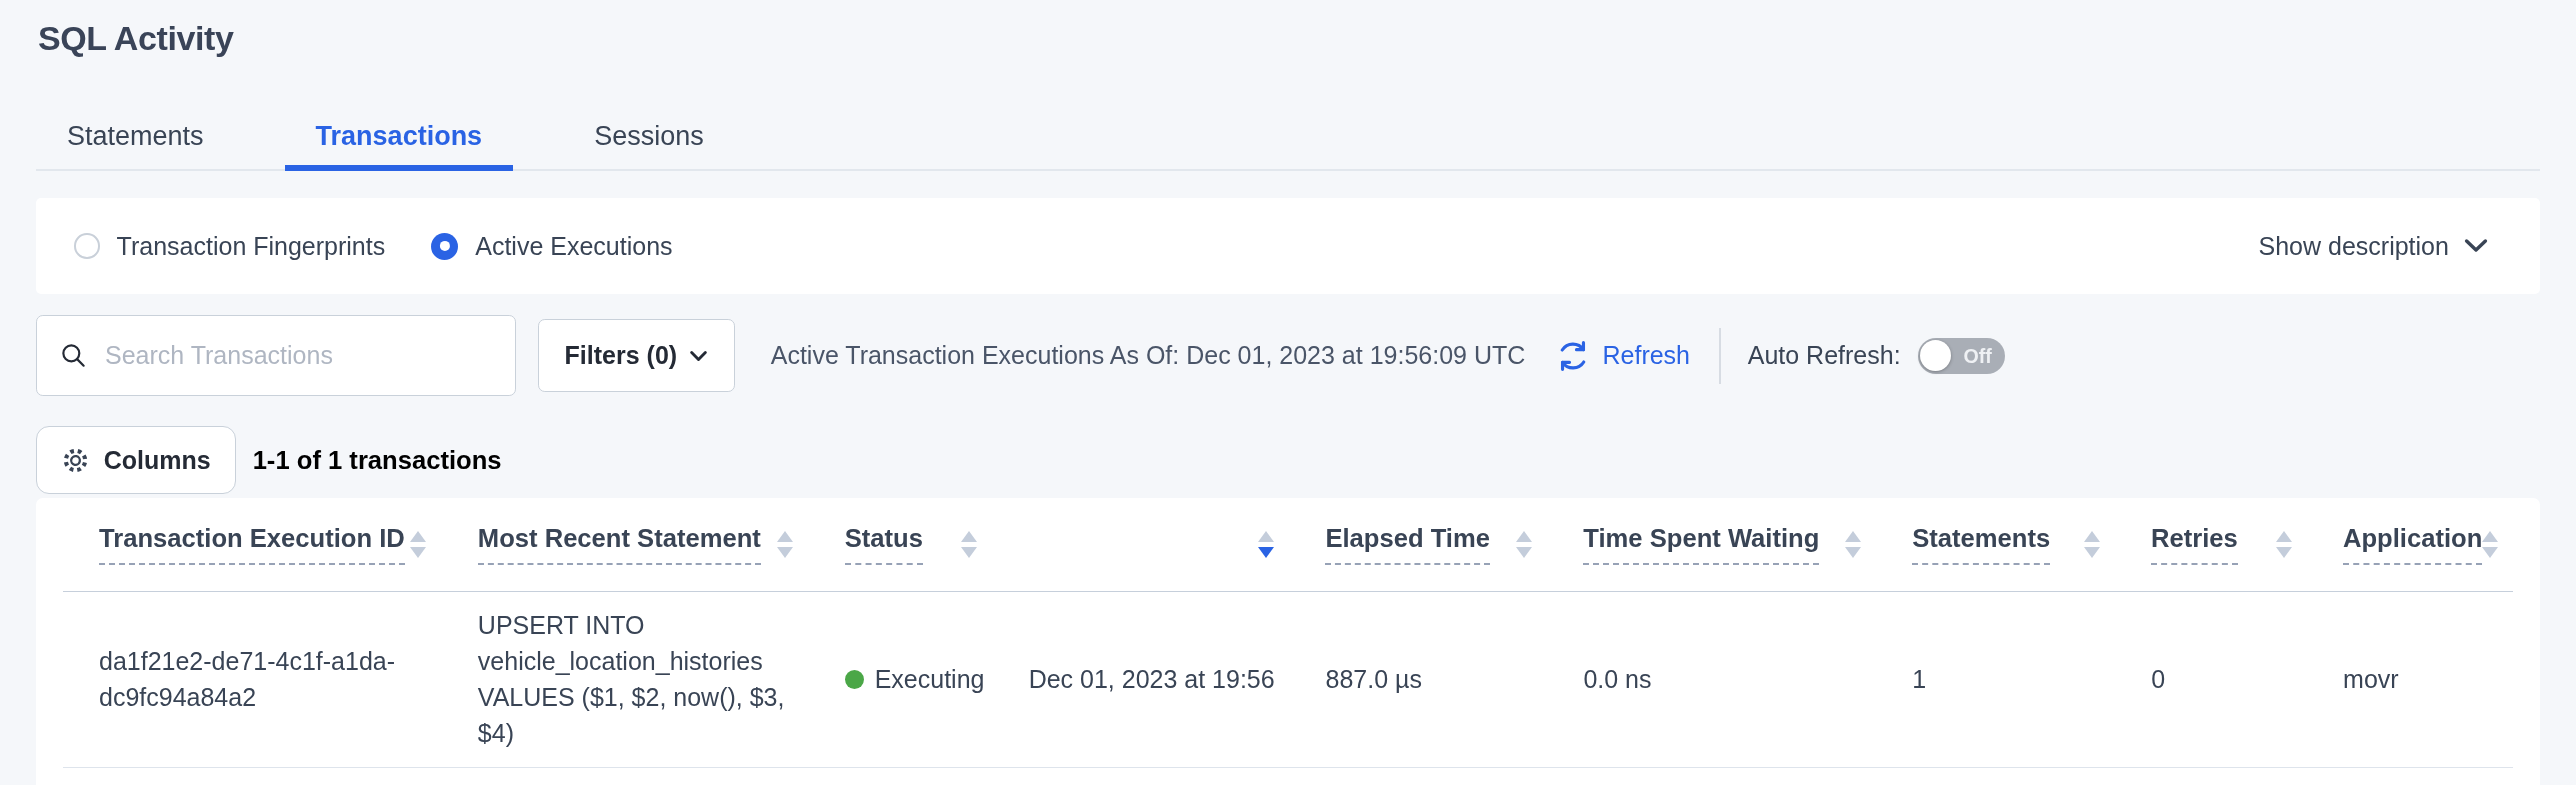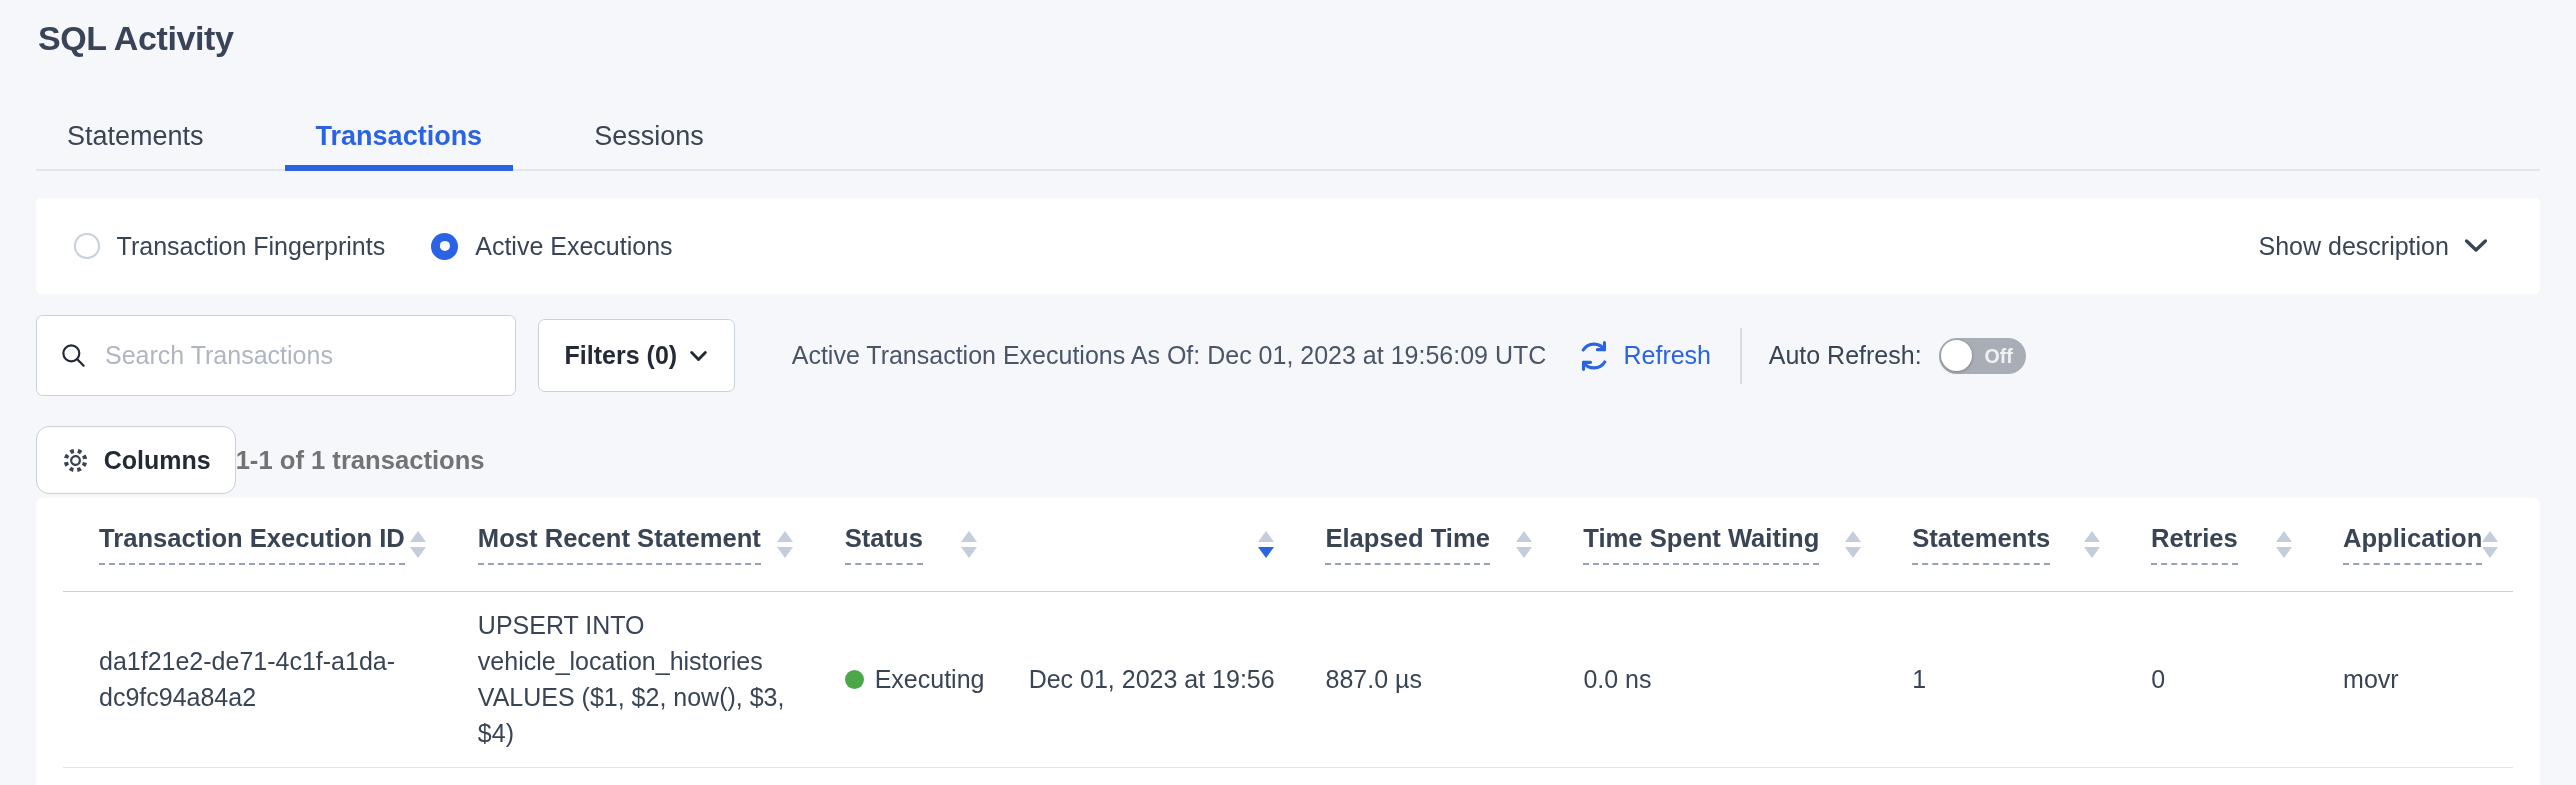--- a/index.html
+++ b/index.html
@@ -66,21 +66,21 @@
     margin-left:17px; width:376px;
   }
   .search-input::placeholder { color:#AFB6C2; }
   .filters-btn {
     margin-left:22px; height:73px; padding:0 25.6px;
     background:#fff; border:1.7px solid #C9D1DA; border-radius:6.8px;
     display:flex; align-items:center; cursor:pointer;
   }
   .filters-label { font-size:25px; font-weight:700; color:#242A35; white-space:nowrap; }
   .filters-btn svg { margin-left:12px; }
-  .asof-text { margin-left:57px; font-size:25px; color:#4A5568; white-space:nowrap; }
+  .asof-text { margin-left:36px; font-size:25px; color:#4A5568; white-space:nowrap; }
   .refresh { margin-left:29px; display:flex; align-items:center; cursor:pointer; }
   .refresh-label { margin-left:10.2px; font-size:25px; color:#2A63E4; font-weight:500; }
   .v-divider { margin-left:29px; width:1.7px; height:56px; background:#D7DCE3; }
   .auto-refresh-label { margin-left:27px; font-size:25px; color:#394455; white-space:nowrap; }
   .toggle {
     margin-left:17px; width:87px; height:36px; border-radius:18px;
     background:#A9AEB6; position:relative; cursor:pointer; flex:none;
   }
   .toggle-knob {
     position:absolute; left:2.6px; top:2.6px; width:31px; height:31px; border-radius:50%;
@@ -92,21 +92,21 @@
   }
 
   
   .columns-row { left:36px; top:425px; height:70px; display:flex; align-items:center; }
   .columns-btn {
     height:68px; padding:0 24px; background:#fff;
     border:1.7px solid #C9D1DA; border-radius:13px;
     display:flex; align-items:center; cursor:pointer;
   }
   .columns-label { margin-left:13.7px; font-size:25px; font-weight:700; color:#242A35; }
-  .results-count { margin-left:0; font-size:25.6px; font-weight:600; color:#737373; white-space:nowrap; }
+  .results-count { margin-left:17px; font-size:25.6px; font-weight:600; color:#000000; white-space:nowrap; }
 
   
   .table-card { left:36px; right:36px; top:498px; bottom:0; padding:0 27px; border-radius:6.8px 6.8px 0 0; }
   .thead { display:flex; height:94px; border-bottom:1.7px solid #C6CFDB; }
   .th { display:flex; align-items:center; padding-left:36px; padding-right:15.4px; }
   .th-label {
     font-size:25.6px; font-weight:700; color:#394455; white-space:nowrap;
     border-bottom:2.6px dashed #97A2B6; padding-bottom:10.2px;
   }
   .sort { margin-left:auto; display:flex; flex-direction:column; gap:4.3px; cursor:pointer; }

